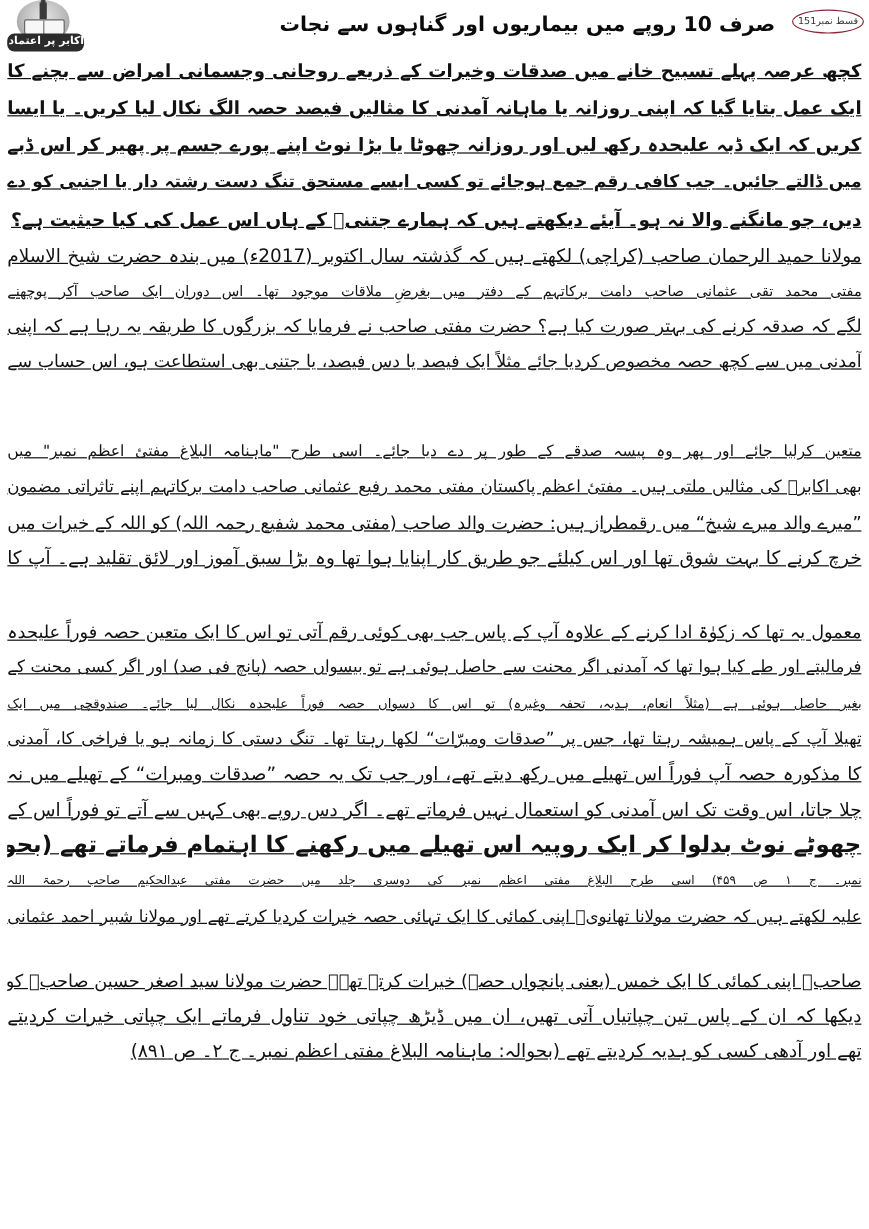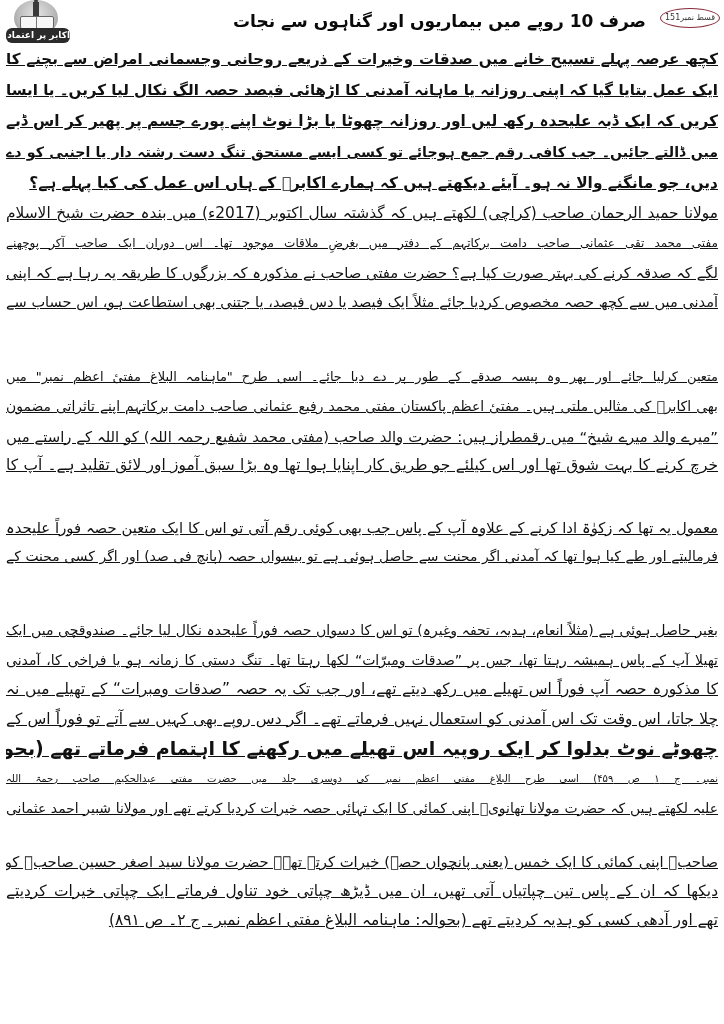--- a/index.html
+++ b/index.html
@@ -76,37 +76,37 @@
       </div>
       <div class="logo-badge">اکابر پر اعتماد</div>
     </div>
     <div class="title" style="font-size: 17px;">صرف 10 روپے میں بیماریوں اور گناہوں سے نجات</div>
     <div class="installment">قسط نمبر151</div>
   </div>
 
   <div class="content">
     <div class="intro">
       <div class="line" style="font-size: 15.1px;">کچھ عرصہ پہلے تسبیح خانے میں صدقات وخیرات کے ذریعے روحانی وجسمانی امراض سے بچنے کا</div>
-      <div class="line" style="font-size: 15.1px;">ایک عمل بتایا گیا کہ اپنی روزانہ یا ماہانہ آمدنی کا اڑھائی فیصد حصہ الگ نکال لیا کریں۔ یا ایسا</div>
+      <div class="line" style="font-size: 15.1px;">ایک عمل بتایا گیا کہ اپنی روزانہ یا ماہانہ آمدنی کا مثالیں فیصد حصہ الگ نکال لیا کریں۔ یا ایسا</div>
       <div class="line" style="font-size: 15.4px;">کریں کہ ایک ڈبہ علیحدہ رکھ لیں اور روزانہ چھوٹا یا بڑا نوٹ اپنے پورے جسم پر پھیر کر اس ڈبے</div>
       <div class="line" style="font-size: 14.2px;">میں ڈالتے جائیں۔ جب کافی رقم جمع ہوجائے تو کسی ایسے مستحق تنگ دست رشتہ دار یا اجنبی کو دے</div>
-      <div class="line last" style="font-size: 15.4px;">دیں، جو مانگنے والا نہ ہو۔ آیئے دیکھتے ہیں کہ ہمارے اکابرؒ کے ہاں اس عمل کی کیا پہلے ہے؟</div>
+      <div class="line last" style="font-size: 15.4px;">دیں، جو مانگنے والا نہ ہو۔ آیئے دیکھتے ہیں کہ ہمارے جتنیؒ کے ہاں اس عمل کی کیا حیثیت ہے؟</div>
     </div>
     <div class="body">
       <div class="line">مولانا حمید الرحمان صاحب (کراچی) لکھتے ہیں کہ گذشتہ سال اکتوبر (2017ء) میں بندہ حضرت شیخ الاسلام</div>
       <div class="line" style="font-size: 12px;">مفتی محمد تقی عثمانی صاحب دامت برکاتہم کے دفتر میں بغرضِ ملاقات موجود تھا۔ اس دوران ایک صاحب آکر پوچھنے</div>
-      <div class="line" style="font-size: 14.8px;">لگے کہ صدقہ کرنے کی بہتر صورت کیا ہے؟ حضرت مفتی صاحب نے مذکورہ کہ بزرگوں کا طریقہ یہ رہا ہے کہ اپنی</div>
+      <div class="line" style="font-size: 14.8px;">لگے کہ صدقہ کرنے کی بہتر صورت کیا ہے؟ حضرت مفتی صاحب نے فرمایا کہ بزرگوں کا طریقہ یہ رہا ہے کہ اپنی</div>
       <div class="line" style="font-size: 14.5px;">آمدنی میں سے کچھ حصہ مخصوص کردیا جائے مثلاً ایک فیصد یا دس فیصد، یا جتنی بھی استطاعت ہو، اس حساب سے</div>
       <div class="line" style="font-size: 13px; margin-top: 45px;">متعین کرلیا جائے اور پھر وہ پیسہ صدقے کے طور پر دے دیا جائے۔ اسی طرح "ماہنامہ البلاغ مفتیٔ اعظم نمبر" میں</div>
       <div class="line" style="font-size: 13.9px;">بھی اکابرؒ کی مثالیں ملتی ہیں۔ مفتیٔ اعظم پاکستان مفتی محمد رفیع عثمانی صاحب دامت برکاتہم اپنے تاثراتی مضمون</div>
-      <div class="line" style="font-size: 14.8px;">”میرے والد میرے شیخ“ میں رقمطراز ہیں: حضرت والد صاحب (مفتی محمد شفیع رحمہ اللہ) کو اللہ کے راستے میں</div>
+      <div class="line" style="font-size: 14.8px;">”میرے والد میرے شیخ“ میں رقمطراز ہیں: حضرت والد صاحب (مفتی محمد شفیع رحمہ اللہ) کو اللہ کے خیرات میں</div>
       <div class="line">خرچ کرنے کا بہت شوق تھا اور اس کیلئے جو طریق کار اپنایا ہوا تھا وہ بڑا سبق آموز اور لائق تقلید ہے۔ آپ کا</div>
       <div class="line" style="font-size: 14.8px; margin-top: 32px;">معمول یہ تھا کہ زکوٰۃ ادا کرنے کے علاوہ آپ کے پاس جب بھی کوئی رقم آتی تو اس کا ایک متعین حصہ فوراً علیحدہ</div>
       <div class="line" style="font-size: 13.9px;">فرمالیتے اور طے کیا ہوا تھا کہ آمدنی اگر محنت سے حاصل ہوئی ہے تو بیسواں حصہ (پانچ فی صد) اور اگر کسی محنت کے</div>
-      <div class="line" style="font-size: 14px; margin-top: 44px;">بغیر حاصل ہوئی ہے (مثلاً انعام، ہدیہ، تحفہ وغیرہ) تو اس کا دسواں حصہ فوراً علیحدہ نکال لیا جائے۔ صندوقچی میں ایک</div>
+      <div class="line" style="font-size: 11px;">بغیر حاصل ہوئی ہے (مثلاً انعام، ہدیہ، تحفہ وغیرہ) تو اس کا دسواں حصہ فوراً علیحدہ نکال لیا جائے۔ صندوقچی میں ایک</div>
       <div class="line" style="font-size: 14px;">تھیلا آپ کے پاس ہمیشہ رہتا تھا، جس پر ”صدقات ومبرّات“ لکھا رہتا تھا۔ تنگ دستی کا زمانہ ہو یا فراخی کا، آمدنی</div>
       <div class="line">کا مذکورہ حصہ آپ فوراً اس تھیلے میں رکھ دیتے تھے، اور جب تک یہ حصہ ”صدقات ومبرات“ کے تھیلے میں نہ</div>
       <div class="line">چلا جاتا، اس وقت تک اس آمدنی کو استعمال نہیں فرماتے تھے۔ اگر دس روپے بھی کہیں سے آتے تو فوراً اس کے</div>
       <div class="line bold" style="font-size: 19px;">چھوٹے نوٹ بدلوا کر ایک روپیہ اس تھیلے میں رکھنے کا اہتمام فرماتے تھے (بحوالہ: ماہنامہ البلاغ مفتی اعظم</div>
       <div class="line" style="font-size: 10px;">نمبر۔ ج ۱ ص ۴۵۹) اسی طرح البلاغ مفتی اعظم نمبر کی دوسری جلد میں حضرت مفتی عبدالحکیم صاحب رحمۃ اللہ</div>
       <div class="line" style="font-size: 13.9px;">علیہ لکھتے ہیں کہ حضرت مولانا تھانویؒ اپنی کمائی کا ایک تہائی حصہ خیرات کردیا کرتے تھے اور مولانا شبیر احمد عثمانی</div>
       <div class="line" style="font-size: 14.8px; margin-top: 24px;">صاحبؒ اپنی کمائی کا ایک خمس (یعنی پانچواں حصہ) خیرات کرتے تھے۔ حضرت مولانا سید اصغر حسین صاحبؒ کو</div>
       <div class="line">دیکھا کہ ان کے پاس تین چپاتیاں آتی تھیں، ان میں ڈیڑھ چپاتی خود تناول فرماتے ایک چپاتی خیرات کردیتے</div>
       <div class="line last">تھے اور آدھی کسی کو ہدیہ کردیتے تھے (بحوالہ: ماہنامہ البلاغ مفتی اعظم نمبر۔ ج ۲۔ ص ۸۹۱)</div>
     </div>

